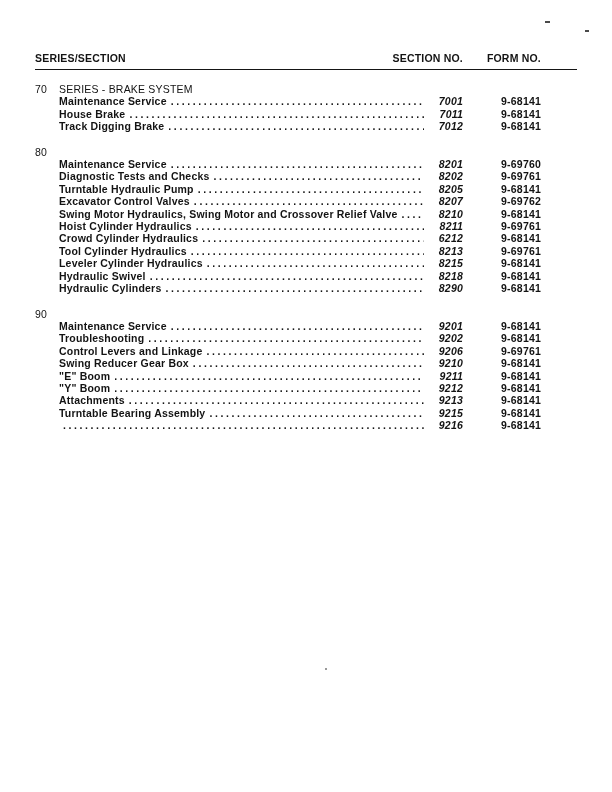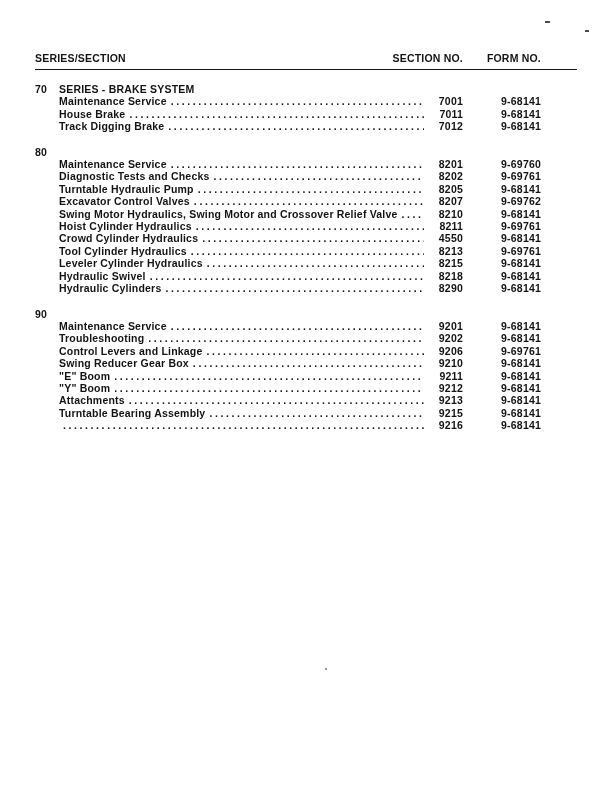--- a/index.html
+++ b/index.html
@@ -38,21 +38,21 @@
   .rule {
     margin-top: 4px;
     margin-bottom: 13px;
     border-bottom: 1.6px solid #151515;
     width: 100%;
   }
   .section { margin-bottom: 13px; }
   .sec-heading {
     display: flex;
     font-size: 10.5px;
-    font-weight: bold;
+    font-weight: normal;
     line-height: 12.4px;
     letter-spacing: 0.2px;
   }
   .series-no { flex: 0 0 24px; }
   .sec-rows { margin-left: 24px; }
   .row {
     display: flex;
     align-items: flex-end;
     padding-right: 36px;
     font-size: 10.5px;
@@ -62,21 +62,21 @@
   }
   .row-title { flex: 0 0 auto; white-space: nowrap; }
   .leader {
     flex: 1 1 auto;
     overflow: hidden;
     white-space: nowrap;
     margin: 0 5px 0 4px;
     letter-spacing: 2.6px;
     min-width: 6px;
   }
-  .col-section { flex: 0 0 34px; text-align: right; white-space: nowrap; }
+  .col-section { flex: 0 0 34px; text-align: right; white-space: nowrap; font-style: italic; }
   .col-form {
     flex: 0 0 78px;
     text-align: right;
     white-space: nowrap;
     margin-left: 0;
   }
   .artifact {
     position: absolute;
     background: #4a4a4a;
   }
@@ -170,21 +170,21 @@
   <div class="row">
     <span class="row-title">Hoist Cylinder Hydraulics</span>
     <span class="leader">................................................................................................................................................................</span>
     <span class="col-section">8211</span>
     <span class="col-form">9-69761</span>
   </div>
 
   <div class="row">
     <span class="row-title">Crowd Cylinder Hydraulics</span>
     <span class="leader">................................................................................................................................................................</span>
-    <span class="col-section">4550</span>
+    <span class="col-section">6212</span>
     <span class="col-form">9-68141</span>
   </div>
 
   <div class="row">
     <span class="row-title">Tool Cylinder Hydraulics</span>
     <span class="leader">................................................................................................................................................................</span>
     <span class="col-section">8213</span>
     <span class="col-form">9-69761</span>
   </div>
 

